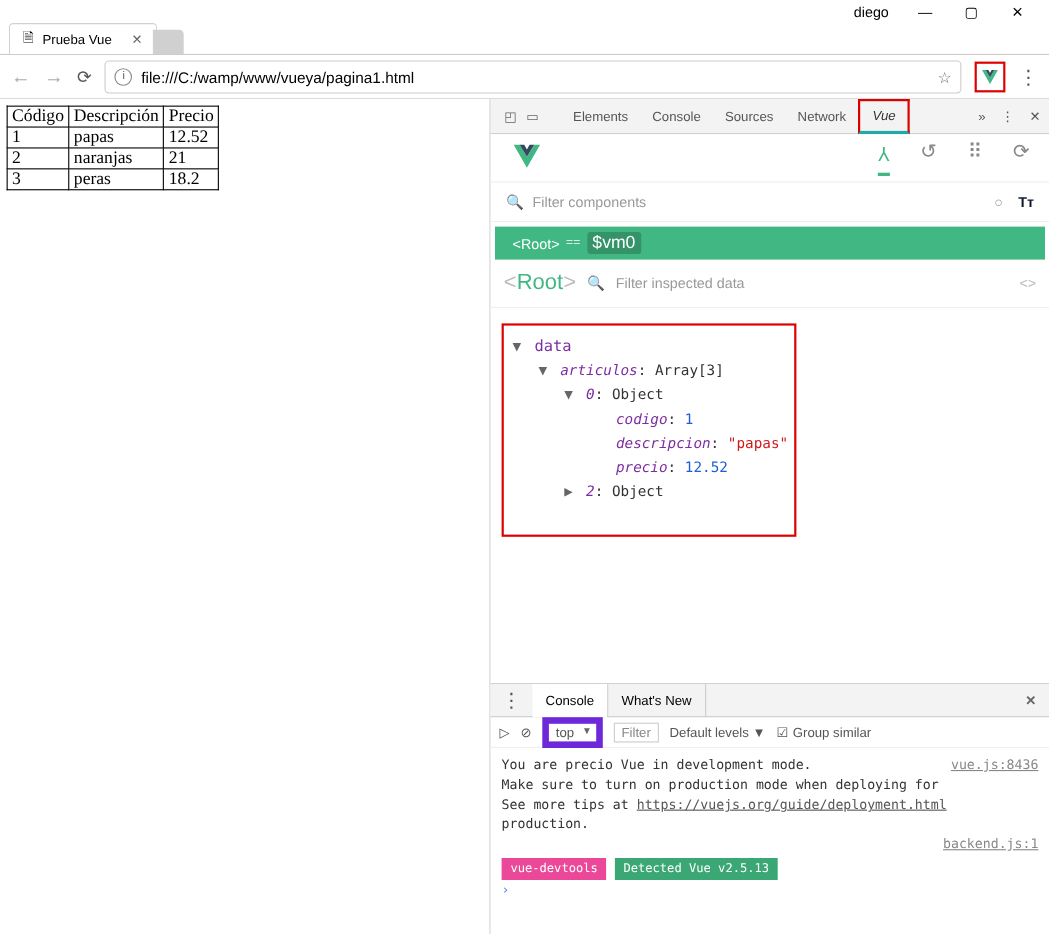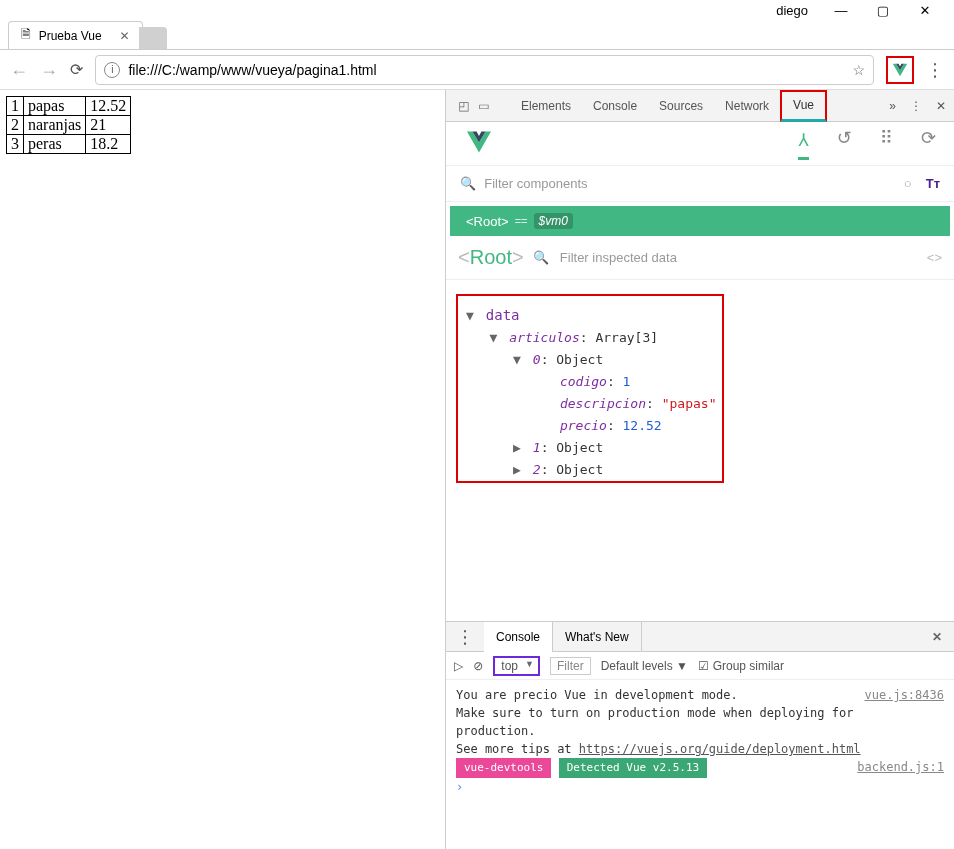--- a/index.html
+++ b/index.html
@@ -32,76 +32,76 @@
 
 
 table.art { border-collapse:collapse; border:1px solid #000; font-family: "Times New Roman", serif; font-size:16px; }
 table.art th, table.art td { border:1px solid #000; padding:0 4px; text-align:left; font-weight:normal; }
 
 
 .dt-tabs { height:32px; background:#f3f3f3; border-bottom:1px solid #ccc; display:flex; align-items:center; gap:0; padding:0 8px; font-size:12px; color:#555; }
 .dt-tabs .sp { width:16px; }
 .dt-icon { width:20px; text-align:center; color:#666; }
 .dt-tab { padding:0 11px; height:32px; display:flex; align-items:center; cursor:pointer; }
-.dt-tab.active { border:2px solid #d00; border-bottom:3px solid #2aa; color:#333; }
+.dt-tab.active { border:2px solid #d00; border-bottom:3px solid #2aa; color:#333;font-style:italic; }
 .dt-right { margin-left:auto; display:flex; gap:14px; align-items:center; }
 
 
 .vue-panel { flex:1; display:flex; flex-direction:column; background:#fff; overflow:hidden; }
 .vue-toolbar { height:44px; display:flex; align-items:center; padding:0 18px; border-bottom:1px solid #eee; }
 .vue-logo svg { width:30px; height:30px; }
 .vue-tools { margin-left:auto; display:flex; gap:28px; color:#888; font-size:18px; }
 .vue-tools .active { color:#41b883; border-bottom:3px solid #41b883; padding-bottom:6px; }
 
 .vue-filter { height:36px; display:flex; align-items:center; padding:0 14px; color:#999; font-size:13px; gap:8px; border-bottom:1px solid #eee; }
 .vue-filter .right { margin-left:auto; display:flex; gap:14px; }
 
 .vue-root-bar { background:#41b883; color:#fff; height:30px; display:flex; align-items:center; padding:0 16px; margin:4px 4px 0 4px; font-size:13px; }
 .vue-root-bar .eq { opacity:.8; margin:0 6px; font-size:11px;}
-.vue-root-bar .vm { background:rgba(0,0,0,.2); padding:1px 5px; border-radius:3px; font-size:12px;font-style:italic; }
+.vue-root-bar .vm { background:rgba(0,0,0,.2); padding:1px 5px; border-radius:3px; font-size:16px; }
 
 .vue-inspect { display:flex; align-items:center; padding:10px 12px; gap:10px; border-bottom:1px solid #eee; }
 .vue-inspect .rt { color:#41b883; font-size:20px; font-weight: 300; }
 .vue-inspect .gray { color:#bbb; }
 .vue-inspect .q { color:#999; }
 .vue-inspect .filt { color:#999; font-size:13px; }
 .vue-inspect .arrows { margin-left:auto; color:#bbb; }
 
 .vue-data { padding:14px 10px 10px 10px; font-family: Menlo, Consolas, monospace; font-size:13px; position:relative; }
-.vue-data .box { border:2px solid #d00; padding:8px 8px 0 8px; width:268px; }
+.vue-data .box { border:2px solid #d00; padding:8px 8px 27px 8px; width:268px; }
 .kw { color:#7c2da0;font-style:italic; } 
 .num { color:#1e5dd6; }
 .str { color:#d01a1a; }
 .gray { color:#999; }
 .val { color:#333; }
 .arrow { color:#666; display:inline-block; width:12px; }
 .line { white-space:pre; line-height:22px; }
 .sect { color:#7c2da0; font-size:14px; }
 
 
 .drawer { height:228px; border-top:1px solid #ccc; background:#fff; display:flex; flex-direction:column; font-size:12px; }
 .drawer-tabs { height:30px; background:#f3f3f3; border-bottom:1px solid #ccc; display:flex; align-items:center; }
 .drawer-tabs .dots { padding:0 10px; }
 .drawer-tab { padding:0 12px; height:30px; display:flex; align-items:center; border-right:1px solid #ccc; }
 .drawer-tab.active { background:#fff; }
 .drawer-close { margin-left:auto; padding:0 12px; font-weight:bold; color:#666; }
 
 .drawer-ctrl { height:28px; border-bottom:1px solid #eee; display:flex; align-items:center; gap:10px; padding:0 8px; color:#555; }
-.drawer-ctrl .sel { border:2px solid #6d28d9; padding:1px 20px 1px 6px; position:relative; }
+.drawer-ctrl .sel { border:6px solid #6d28d9; padding:1px 20px 1px 6px; position:relative; }
 .drawer-ctrl .sel::after { content:"▼"; position:absolute; right:4px; font-size:9px; color:#666; }
 .drawer-ctrl .filter { border:1px solid #ccc; padding:1px 6px; color:#888; }
 .drawer-ctrl .chk { display:flex; align-items:center; gap:4px; }
 
 .console-body { flex:1; padding:6px 10px; font-family: Menlo, Consolas, monospace; font-size:12px; color:#333; overflow:hidden; }
 .cline { line-height:18px; white-space:pre-wrap; }
 .cline a { color:#555; text-decoration:underline; }
 .cline .src { float:right; color:#888; text-decoration:underline; }
 .badge { display:inline-block; padding:1px 8px; color:#fff; font-size:11px; }
 .badge.blue { background:#ec4899; }
-.badge.green { background:#3aa775; }
+.badge.green { background:#3aa775;margin-top:22px; }
 .prompt { color:#4a8af4; }
 </style>
 </head>
 <body>
 
 <div class="window-top">
   <span>diego</span>
   <span class="win-btn">—</span>
   <span class="win-btn">▢</span>
   <span class="win-btn">✕</span>
@@ -132,20 +132,25 @@
       </svg>
   </span>
   <span class="dots">⋮</span>
 </div>
 
 <div class="main">
 
   <div class="page">
     <table class="art">
       <tbody>
+          <tr>
+        <th>Código</th>
+        <th>Descripción</th>
+        <th>Precio</th>
+      </tr>
       <tr>
         <td>1</td>
         <td>papas</td>
         <td>12.52</td>
       </tr>
       <tr>
         <td>2</td>
         <td>naranjas</td>
         <td>21</td>
       </tr>
@@ -190,21 +195,21 @@
           <span>⠿</span>
           <span>⟳</span>
         </div>
       </div>
 
       <div class="vue-filter">
         <span>🔍</span>
         <span>Filter components</span>
         <div class="right">
           <span>○</span>
-          <span style="color:#4c1d95; font-weight:bold;">Tт</span>
+          <span style="color:#0f172a; font-weight:bold;">Tт</span>
         </div>
       </div>
 
       <div class="vue-root-bar">
         <span>&lt;Root&gt;</span>
         <span class="eq">==</span>
         <span class="vm">$vm0</span>
       </div>
 
       <div class="vue-inspect">
@@ -215,21 +220,20 @@
       </div>
 
       <div class="vue-data">
         <div class="box">
           <div class="line"><span class="arrow">▼</span> <span class="sect">data</span></div>
           <div class="line">   <span class="arrow">▼</span> <span class="kw">articulos</span><span class="val">: </span><span class="val">Array[3]</span></div>
           <div class="line">      <span class="arrow">▼</span> <span class="kw">0</span><span class="val">: </span><span class="val">Object</span></div>
           <div class="line">            <span class="kw">codigo</span><span class="val">: </span><span class="num">1</span></div>
           <div class="line">            <span class="kw">descripcion</span><span class="val">: </span><span class="str">"papas"</span></div>
           <div class="line">            <span class="kw">precio</span><span class="val">: </span><span class="num">12.52</span></div>
-          <div class="line">      <span class="arrow">▶</span> <span class="kw">1</span><span class="val">: </span><span class="val">Object</span></div>
           <div class="line">      <span class="arrow">▶</span> <span class="kw">2</span><span class="val">: </span><span class="val">Object</span></div>
         </div>
       </div>
     </div>
 
     <div class="drawer">
       <div class="drawer-tabs">
         <span class="dots">⋮</span>
         <span class="drawer-tab active">Console</span>
         <span class="drawer-tab">What's New</span>
@@ -242,20 +246,20 @@
         <span class="filter">Filter</span>
         <span><span>Default levels</span> ▼</span>
         <span class="chk">
             <span>☑</span>
             <span>Group similar</span>
           </span>
       </div>
       <div class="console-body">
         <div class="cline"><span class="src">vue.js:8436</span><span>You are precio Vue in development mode.</span></div>
         <div class="cline">Make sure to turn on production mode when deploying for</div>
+        <div class="cline"><span>See more tips at </span><a>https://vuejs.org/guide/deployment.html</a></div>
         <div class="cline">production.</div>
-        <div class="cline"><span>See more tips at </span><a>https://vuejs.org/guide/deployment.html</a></div>
         <div class="cline"><span class="src">backend.js:1</span><span class="badge blue">vue-devtools</span> <span class="badge green">Detected Vue v2.5.13</span></div>
         <div class="cline"><span class="prompt">›</span></div>
       </div>
     </div>
   </div>
 </div>
 
 </body></html>

